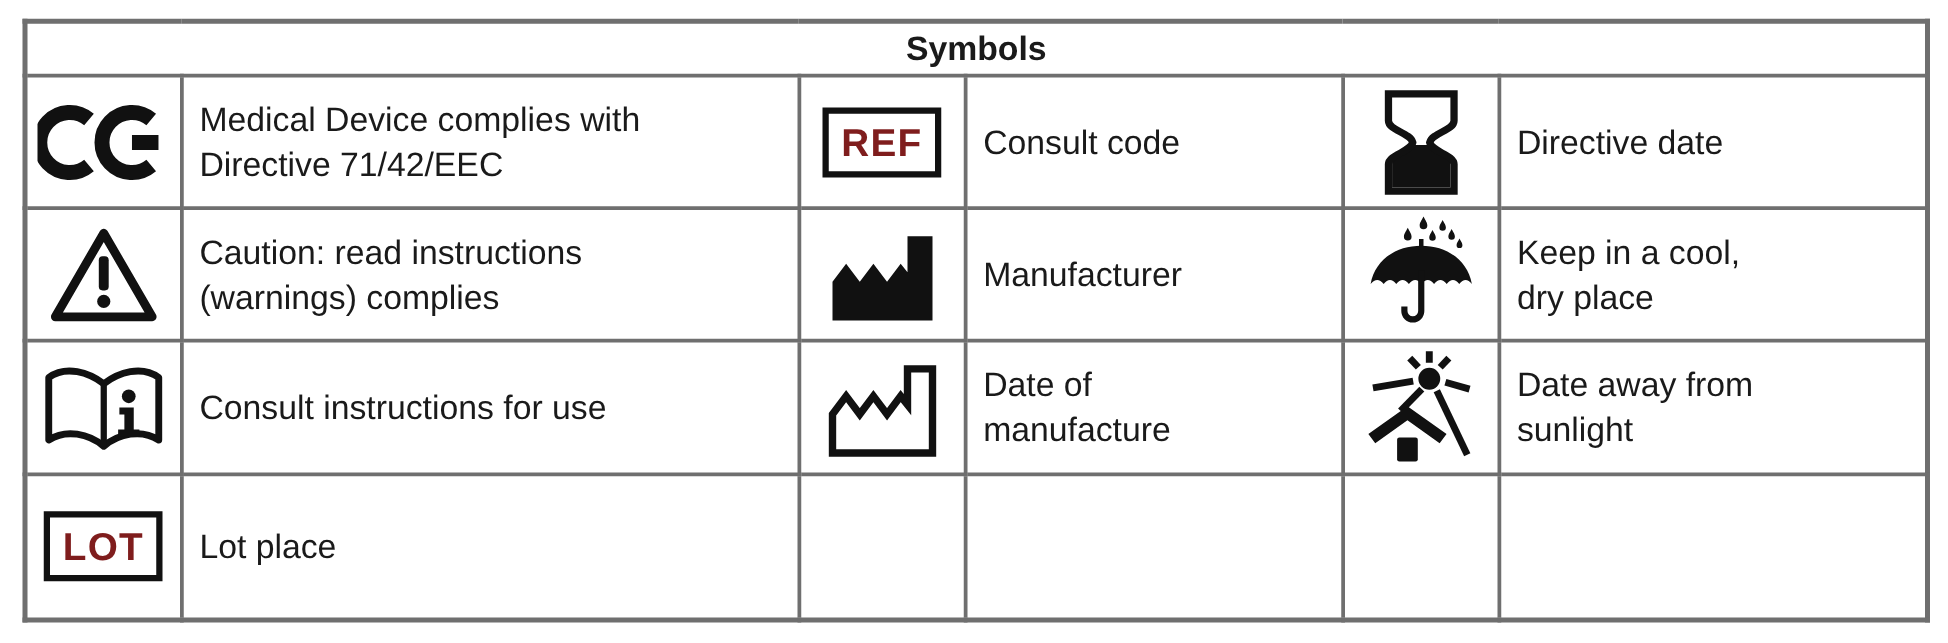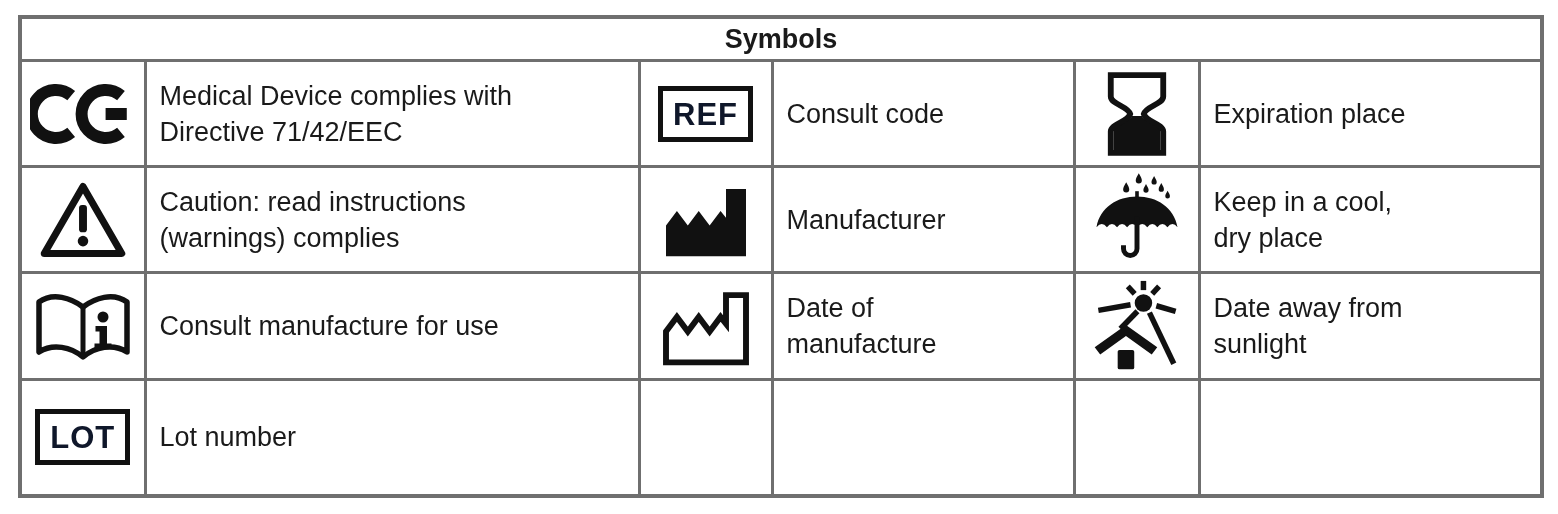--- a/index.html
+++ b/index.html
@@ -61,21 +61,21 @@
   tr.r4 { height: 116px; }
 
   .badge-box {
     display: inline-block;
     border: 5px solid #111111;
     font-weight: bold;
     font-size: 31px;
     letter-spacing: 1px;
     padding: 8px 10px 7px 10px;
     line-height: 1;
-    color: #0f172a;
+    color: #7f1d1d;
     background: #ffffff;
   }
   svg { display: inline-block; vertical-align: middle; }
 </style>
 </head>
 <body>
 
 <div class="canvas">
   <table class="symbols">
     <colgroup>
@@ -107,21 +107,21 @@
       <td class="icon-cell">
         <span class="badge-box">REF</span>
       </td>
       <td class="desc-cell">Consult code</td>
       <td class="icon-cell">
         <svg width="68" height="88" viewBox="0 0 70 90">
           <path d="M11,82 V62 C11,56 26,54 30,47 H40 C44,54 59,56 59,62 V82 Z" fill="#111111"></path>
           <path d="M8,5 H62 V27 C62,35 44,37 42,45 C44,53 62,55 62,63 V85 H8 V63 C8,55 26,53 28,45 C26,37 8,35 8,27 Z" fill="none" stroke="#111111" stroke-width="6"></path>
         </svg>
       </td>
-      <td class="desc-cell">Expiration place</td>
+      <td class="desc-cell">Directive date</td>
     </tr>
 
     <tr class="r2">
       <td class="icon-cell">
         <svg width="88" height="80" viewBox="0 0 100 90">
           <path d="M50,7 L94,83 L6,83 Z" fill="none" stroke="#111111" stroke-width="8" stroke-linejoin="round"></path>
           <rect x="45.5" y="28" width="9" height="31" rx="3.5" fill="#111111"></rect>
           <circle cx="50" cy="69" r="6" fill="#111111"></circle>
         </svg>
       </td>
@@ -156,21 +156,21 @@
 
     <tr class="r3">
       <td class="icon-cell">
         <svg width="100" height="80" viewBox="0 0 100 80">
           <path d="M6,16 C20,6 38,12 50,21 C62,12 80,6 94,16 L94,66 C80,57 62,61 50,71 C38,61 20,57 6,66 Z" fill="none" stroke="#111111" stroke-width="5.5" stroke-linejoin="round"></path>
           <path d="M50,21 V71" fill="none" stroke="#111111" stroke-width="5"></path>
           <circle cx="70" cy="31" r="5.5" fill="#111111"></circle>
           <path d="M62.5,40 L74,40 L74,57.5 L78.5,57.5 L78.5,63 L61.5,63 L61.5,57.5 L66.5,57.5 L66.5,45.5 L62.5,45.5 Z" fill="#111111"></path>
         </svg>
       </td>
-      <td class="desc-cell">Consult manufacture for use</td>
+      <td class="desc-cell">Consult instructions for use</td>
       <td class="icon-cell">
         <svg width="92" height="80" viewBox="0 0 100 88">
           <path d="M6,84 V50 L18,34 L30,50 L42,34 L54,50 L66,34 L72,41.5 V10 H94 V84 Z" fill="none" stroke="#111111" stroke-width="6.5" stroke-linejoin="miter"></path>
         </svg>
       </td>
       <td class="desc-cell">Date of
 manufacture</td>
       <td class="icon-cell">
         <svg width="92" height="94" viewBox="0 0 100 102">
           <circle cx="57" cy="26" r="9.5" fill="#111111"></circle>
@@ -188,21 +188,21 @@
         </svg>
       </td>
       <td class="desc-cell">Date away from
 sunlight</td>
     </tr>
 
     <tr class="r4">
       <td class="icon-cell">
         <span class="badge-box">LOT</span>
       </td>
-      <td class="desc-cell">Lot number</td>
+      <td class="desc-cell">Lot place</td>
       <td class="icon-cell"></td>
       <td class="desc-cell"></td>
       <td class="icon-cell"></td>
       <td class="desc-cell"></td>
     </tr>
   </tbody>
     </table>
 </div>
 
 </body></html>

